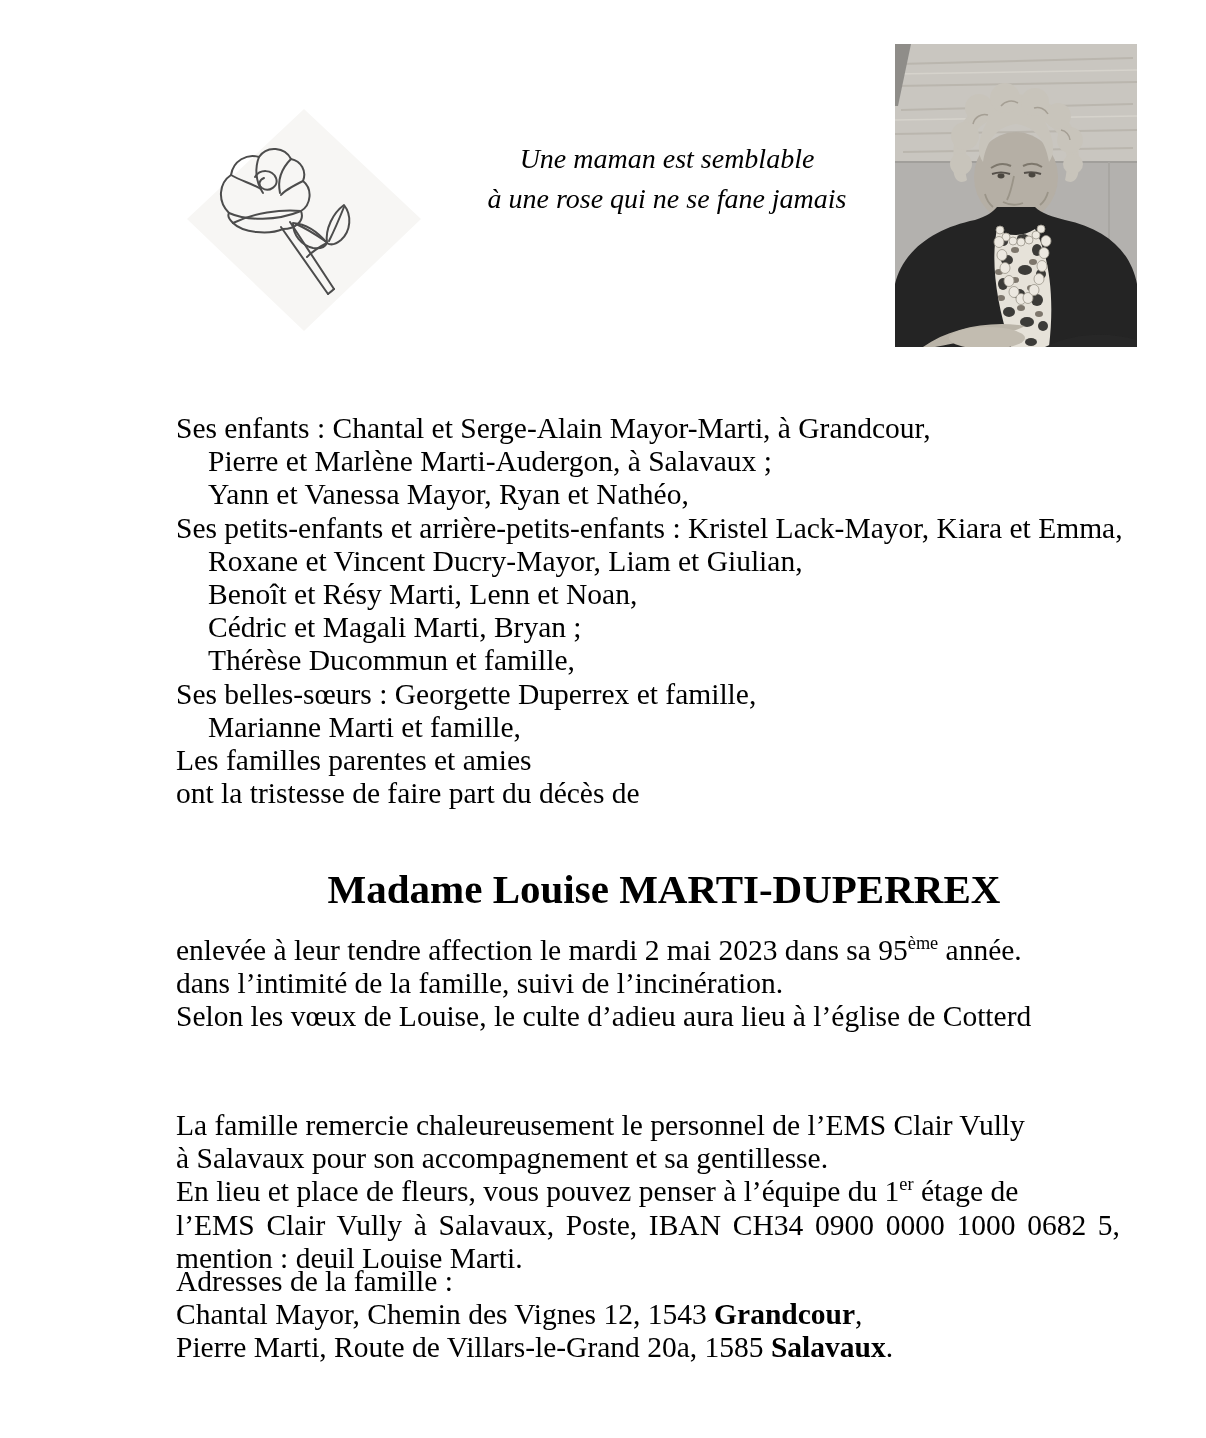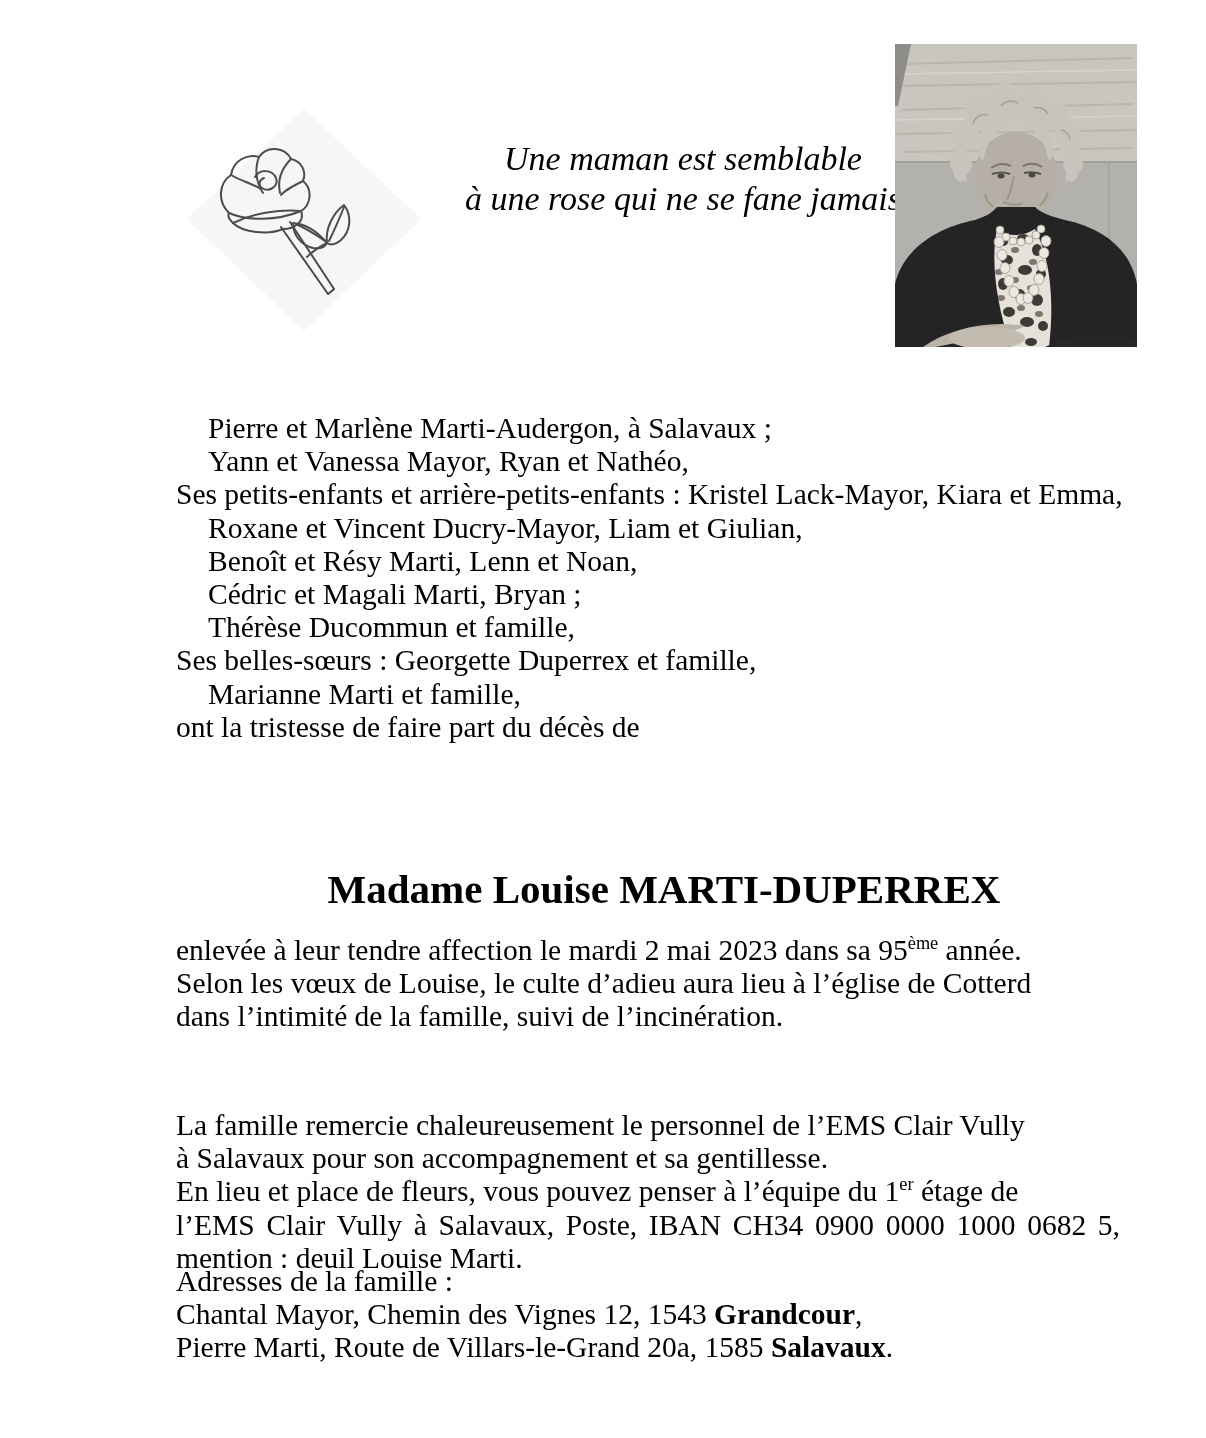--- a/index.html
+++ b/index.html
@@ -5,22 +5,22 @@
   html,body { margin:0; padding:0; background:#ffffff; }
   .page {
     position:relative; width:1206px; height:1438px; background:#ffffff;
     font-family:"Liberation Serif","DejaVu Serif",serif; color:#000000;
     overflow:hidden;
   }
   .abs { position:absolute; }
 
   
   .rose-wrap  { left:185px; top:105px; width:240px; height:230px; }
-  .quote      { left:448px; top:139px; width:470px; text-align:center;
-                font-style:italic; font-size:34px; line-height:40px; }
+  .quote      { left:432px; top:139px; width:470px; text-align:center;
+                font-style:italic; font-size:28px; line-height:40px; }
   .photo-wrap { left:895px; top:44px; width:242px; height:303px; }
 
   
   .family { left:176px; top:412px; width:960px; font-size:29.5px; line-height:33.2px; }
   .tline  { white-space:nowrap; }
   .tline.indent { padding-left:32px; }
   .title  { left:176px; top:849px; width:944px; margin:16px; text-align:center;
             font-weight:bold; font-size:41px; line-height:48px; }
   .para   { left:176px; width:944px; font-size:29.5px; line-height:33.2px; }
   #para-0 { top:934px; }
@@ -181,38 +181,40 @@
           <ellipse cx="151" cy="197" rx="5" ry="5.5"></ellipse>
       </g>
 
       <path d="M28,303 C55,284 95,276 130,282 C112,292 62,298 40,303 Z" fill="#bab4a8"></path>
       <ellipse cx="92" cy="294" rx="38" ry="11" fill="#c2bcb0"></ellipse>
       <path d="M150,303 C180,288 215,288 242,296 L242,303 Z" fill="#272727"></path>
     </svg>
   </div>
 
   <div class="abs family">
+      <div class="tline">Ses enfants : Chantal et Serge-Alain Mayor-Marti, à Grandcour,</div>
       <div class="tline indent">Pierre et Marlène Marti-Audergon, à Salavaux ;</div>
       <div class="tline indent">Yann et Vanessa Mayor, Ryan et Nathéo,</div>
       <div class="tline">Ses petits-enfants et arrière-petits-enfants : Kristel Lack-Mayor, Kiara et Emma,</div>
       <div class="tline indent">Roxane et Vincent Ducry-Mayor, Liam et Giulian,</div>
       <div class="tline indent">Benoît et Résy Marti, Lenn et Noan,</div>
       <div class="tline indent">Cédric et Magali Marti, Bryan ;</div>
       <div class="tline indent">Thérèse Ducommun et famille,</div>
       <div class="tline">Ses belles-sœurs : Georgette Duperrex et famille,</div>
       <div class="tline indent">Marianne Marti et famille,</div>
+      <div class="tline">Les familles parentes et amies</div>
       <div class="tline">ont la tristesse de faire part du décès de</div>
     </div>
 
   <h1 class="abs title">Madame Louise MARTI-DUPERREX</h1>
 
   <div class="abs para" id="para-0">
       <div class="tline"><span>enlevée à leur tendre affection le mardi 2 mai 2023 dans sa 95</span><sup>ème</sup><span> année.</span></div>
+      <div class="tline"><span>dans l’intimité de la famille, suivi de l’incinération.</span></div>
       <div class="tline"><span>Selon les vœux de Louise, le culte d’adieu aura lieu à l’église de Cotterd</span></div>
-      <div class="tline"><span>dans l’intimité de la famille, suivi de l’incinération.</span></div>
     </div>
   <div class="abs para" id="para-1">
       <div class="tline"><span>La famille remercie chaleureusement le personnel de l’EMS Clair Vully</span></div>
       <div class="tline"><span>à Salavaux pour son accompagnement et sa gentillesse.</span></div>
       <div class="tline"><span>En lieu et place de fleurs, vous pouvez penser à l’équipe du 1</span><sup>er</sup><span> étage de</span></div>
       <div class="tline justify"><span>l’EMS Clair Vully à Salavaux, Poste, IBAN CH34 0900 0000 1000 0682 5,</span></div>
       <div class="tline"><span>mention : deuil Louise Marti.</span></div>
     </div>
   <div class="abs para" id="para-2">
       <div class="tline"><span>Adresses de la famille :</span></div>

